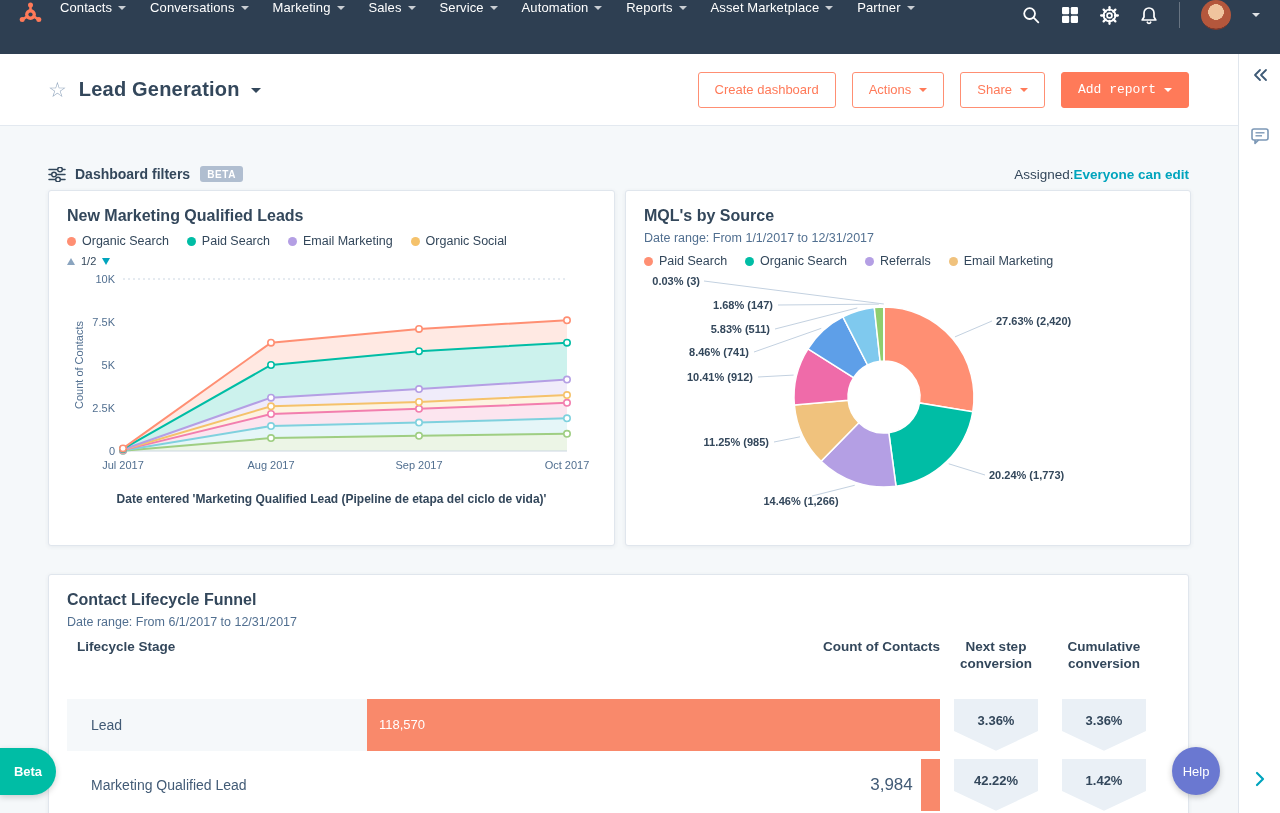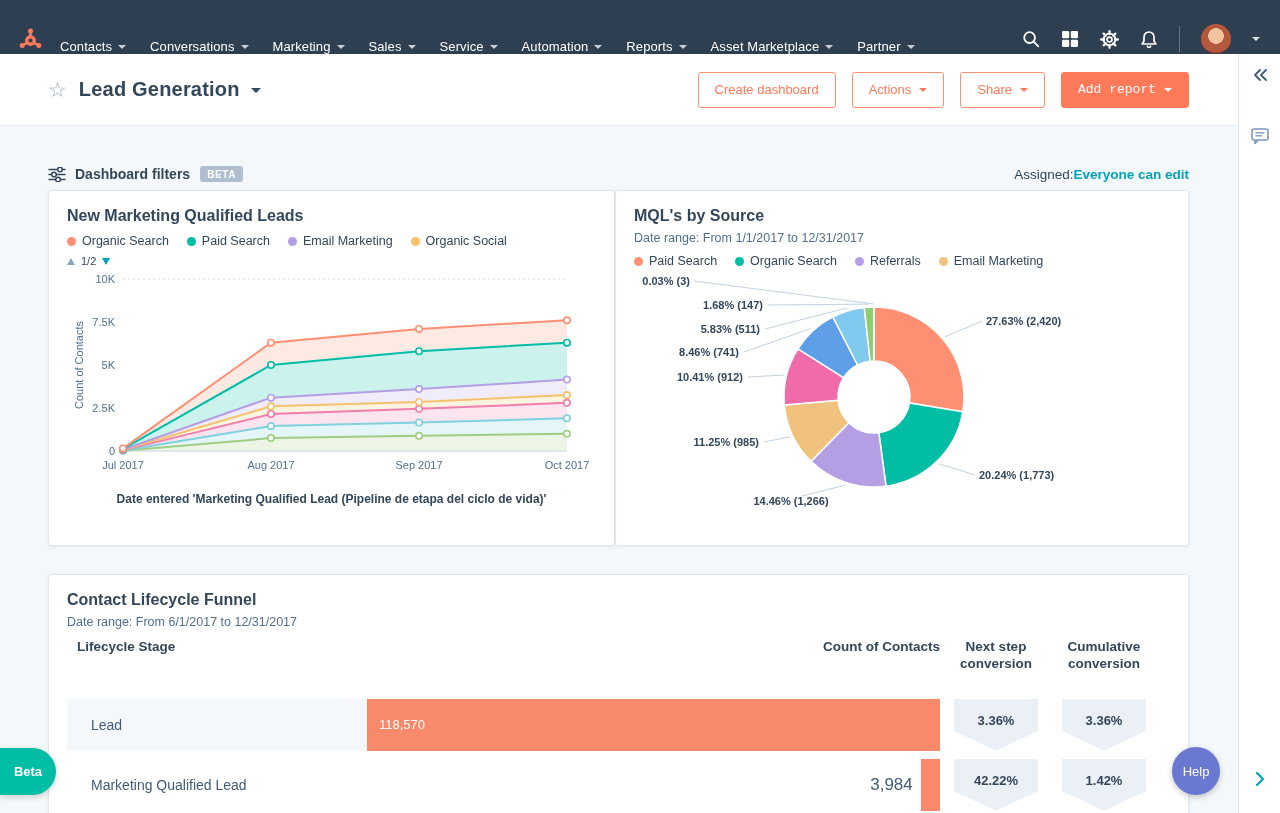--- a/index.html
+++ b/index.html
@@ -1,20 +1,20 @@
 <!DOCTYPE html>
 <html><head>
 <meta charset="utf-8">
 <style>
   * { margin:0; padding:0; box-sizing:border-box; }
   html,body { width:1280px; height:813px; overflow:hidden; background:#f5f8fa;
               font-family:"Liberation Sans", sans-serif; }
 
   
-  .topbar { height:54px; background:#2e3f52; display:flex; align-items:flex-end;
+  .topbar { height:54px; background:#2e3f52; display:flex; align-items:flex-start;
             padding:0 20px 0 16px; position:relative; z-index:30; }
   .logo { width:28px; height:28px; display:flex; align-items:center; justify-content:center;
           margin-right:16px; cursor:pointer; }
   .nav-items { display:flex; align-items:center; gap:24px; }
   .nav-item { display:flex; align-items:center; color:#fff; font-size:13px; font-weight:500;
               letter-spacing:.1px; cursor:pointer; white-space:nowrap; }
   .caret { display:inline-block; width:0; height:0; border:4px solid transparent;
            border-top-color:rgba(255,255,255,.75); margin-left:6px; transform:translateY(2px); }
   .nav-right { margin-left:auto; display:flex; align-items:center; gap:21px; }
   .nav-icon { display:flex; align-items:center; cursor:pointer; }
@@ -52,21 +52,21 @@
                  padding:40px 49px 0 48px; }
   .filters-left { display:flex; align-items:center; cursor:pointer; }
   .filters-label { font-size:14px; font-weight:bold; color:#33475b; margin:0 10px 0 9px; }
   .beta-badge { background:#b0bed0; color:#fff; font-size:10px; font-weight:bold;
                 letter-spacing:.6px; padding:3px 7px 2px; border-radius:3px; }
   .filters-right { display:flex; align-items:center; gap:0; font-size:13.5px; }
   .assigned-label { color:#33475b; }
   .assigned-value { color:#00a4bd; font-weight:bold; cursor:pointer; text-decoration:none; }
 
   
-  .cards-row { display:flex; padding:0 49px 16px 48px; margin-top:8px; height:372px; }
+  .cards-row { display:flex; gap:10px; padding:0 49px 16px 48px; margin-top:8px; height:372px; }
   .card { background:#fff; border:1px solid #e0e6ed; border-radius:3px;
           box-shadow:0 1px 4px rgba(45,62,80,.07); padding:16px 18px; }
   .card-line { width:567px; }
   .card-donut { flex:1; }
   .card-title { font-size:16px; font-weight:bold; color:#33475b; }
   .date-line { margin-top:6px; font-size:12.5px; color:#516f90; }
   .date-sep { margin:0 8px; color:#cbd6e2; }
   .legend { display:flex; align-items:center; gap:18px; margin-top:9px; }
   .legend-item { display:flex; align-items:center; font-size:12.5px; color:#33475b; cursor:pointer; }
   .legend-dot { width:9px; height:9px; border-radius:50%; margin-right:6px; background:#ccc; }

